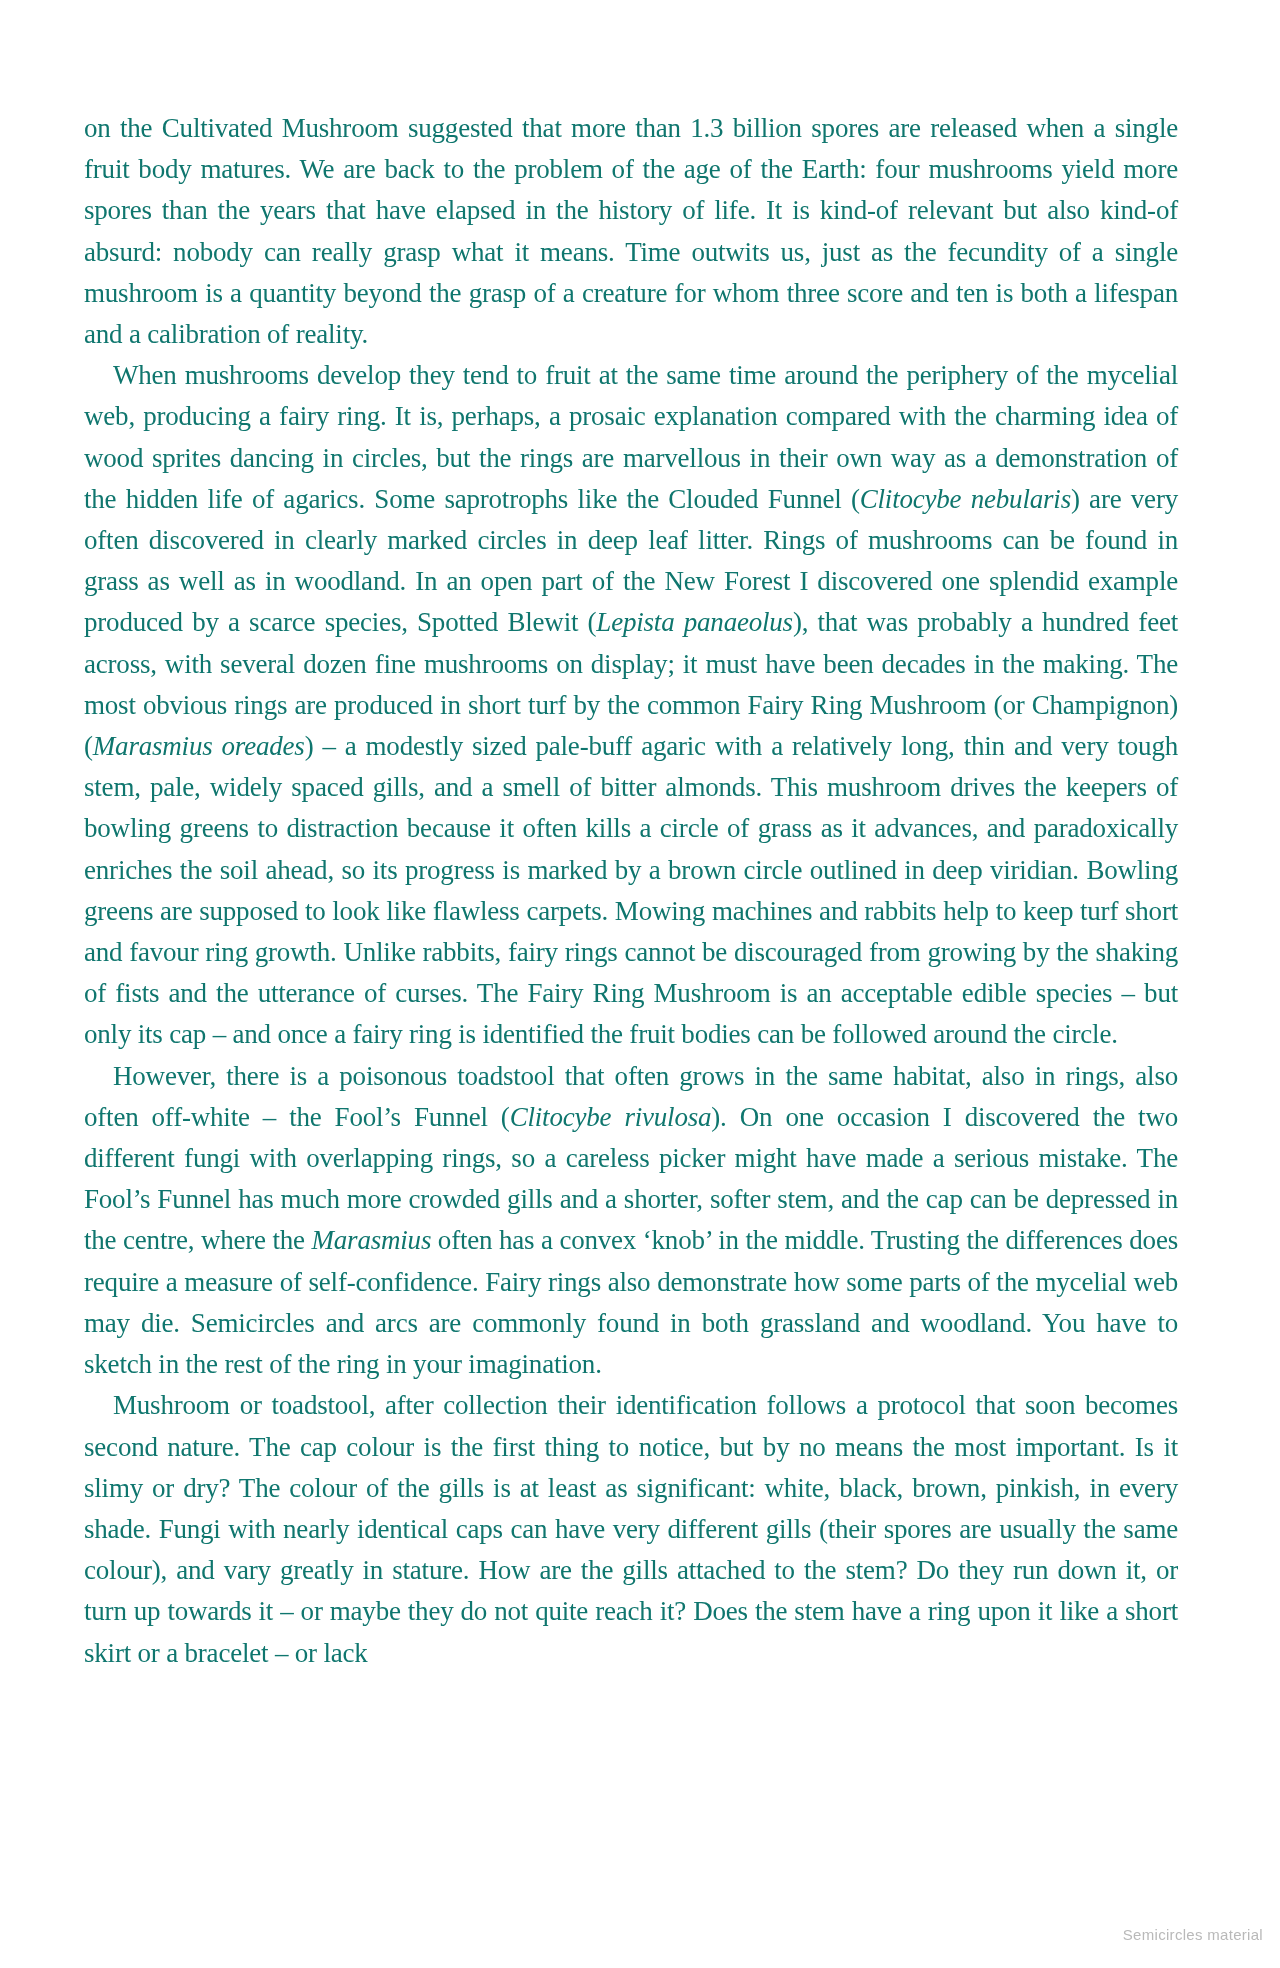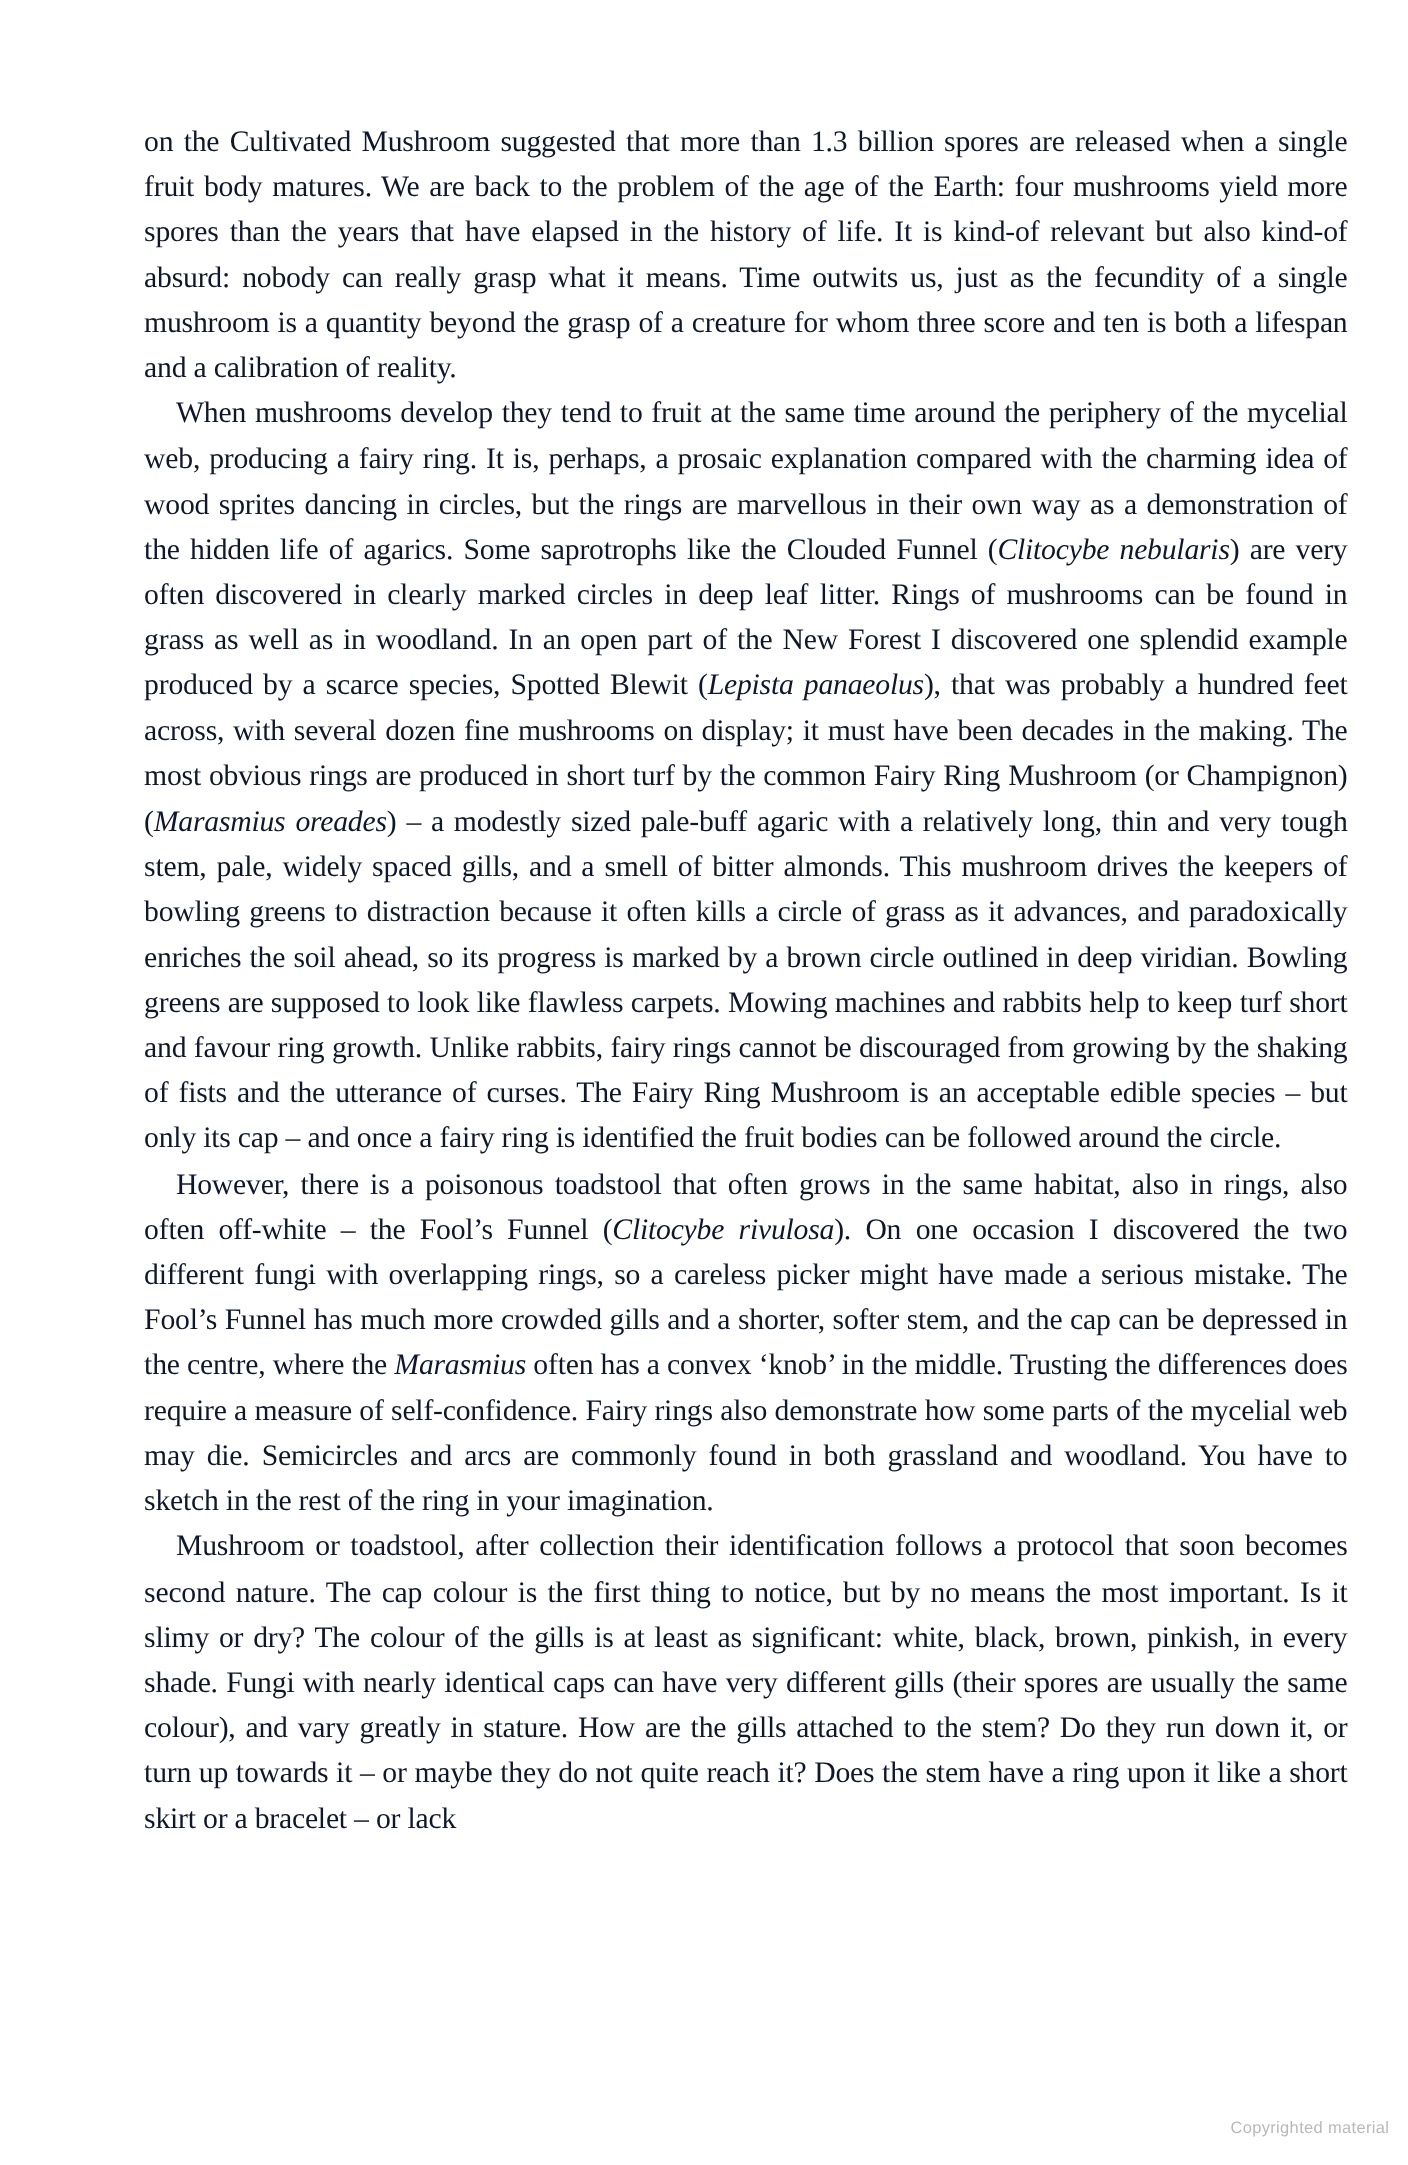--- a/index.html
+++ b/index.html
@@ -42,20 +42,20 @@
     font-family: "Liberation Sans", sans-serif;
     font-size: 15px;
     letter-spacing: 0.3px;
     color: #b9b9b9;
   }
 </style>
 </head>
 <body>
 
 <div class="page" style="background: rgb(255, 255, 255);">
-  <div class="text-block" style="color: #0f172a; margin-left: 47px;">
+  <div class="text-block" style="color: #0f766e;">
     <p class="para"><span>on the Cultivated Mushroom suggested that more than 1.3 billion spores are released when a single fruit body matures. We are back to the problem of the age of the Earth: four mushrooms yield more spores than the years that have elapsed in the history of life. It is kind-of relevant but also kind-of absurd: nobody can really grasp what it means. Time outwits us, just as the fecundity of a single mushroom is a quantity beyond the grasp of a creature for whom three score and ten is both a lifespan and a calibration of reality.</span></p>
     <p class="para indented"><span>When mushrooms develop they tend to fruit at the same time around the periphery of the mycelial web, producing a fairy ring. It is, perhaps, a prosaic explanation compared with the charming idea of wood sprites dancing in circles, but the rings are marvellous in their own way as a demonstration of the hidden life of agarics. Some saprotrophs like the Clouded Funnel (</span><em>Clitocybe nebularis</em><span>) are very often discovered in clearly marked circles in deep leaf litter. Rings of mushrooms can be found in grass as well as in woodland. In an open part of the New Forest I discovered one splendid example produced by a scarce species, Spotted Blewit (</span><em>Lepista panaeolus</em><span>), that was probably a hundred feet across, with several dozen fine mushrooms on display; it must have been decades in the making. The most obvious rings are produced in short turf by the common Fairy Ring Mushroom (or Champignon) (</span><em>Marasmius oreades</em><span>) – a modestly sized pale-buff agaric with a relatively long, thin and very tough stem, pale, widely spaced gills, and a smell of bitter almonds. This mushroom drives the keepers of bowling greens to distraction because it often kills a circle of grass as it advances, and paradoxically enriches the soil ahead, so its progress is marked by a brown circle outlined in deep viridian. Bowling greens are supposed to look like flawless carpets. Mowing machines and rabbits help to keep turf short and favour ring growth. Unlike rabbits, fairy rings cannot be discouraged from growing by the shaking of fists and the utterance of curses. The Fairy Ring Mushroom is an acceptable edible species – but only its cap – and once a fairy ring is identified the fruit bodies can be followed around the circle.</span></p>
     <p class="para indented"><span>However, there is a poisonous toadstool that often grows in the same habitat, also in rings, also often off-white – the Fool’s Funnel (</span><em>Clitocybe rivulosa</em><span>). On one occasion I discovered the two different fungi with overlapping rings, so a careless picker might have made a serious mistake. The Fool’s Funnel has much more crowded gills and a shorter, softer stem, and the cap can be depressed in the centre, where the </span><em>Marasmius</em><span> often has a convex ‘knob’ in the middle. Trusting the differences does require a measure of self-confidence. Fairy rings also demonstrate how some parts of the mycelial web may die. Semicircles and arcs are commonly found in both grassland and woodland. You have to sketch in the rest of the ring in your imagination.</span></p>
     <p class="para indented"><span>Mushroom or toadstool, after collection their identification follows a protocol that soon becomes second nature. The cap colour is the first thing to notice, but by no means the most important. Is it slimy or dry? The colour of the gills is at least as significant: white, black, brown, pinkish, in every shade. Fungi with nearly identical caps can have very different gills (their spores are usually the same colour), and vary greatly in stature. How are the gills attached to the stem? Do they run down it, or turn up towards it – or maybe they do not quite reach it? Does the stem have a ring upon it like a short skirt or a bracelet – or lack</span></p>
   </div>
-  <div class="watermark" style="color: rgb(185, 185, 185);">Copyrighted material</div>
+  <div class="watermark" style="color: rgb(185, 185, 185);">Semicircles material</div>
 </div>
 
 </body></html>

